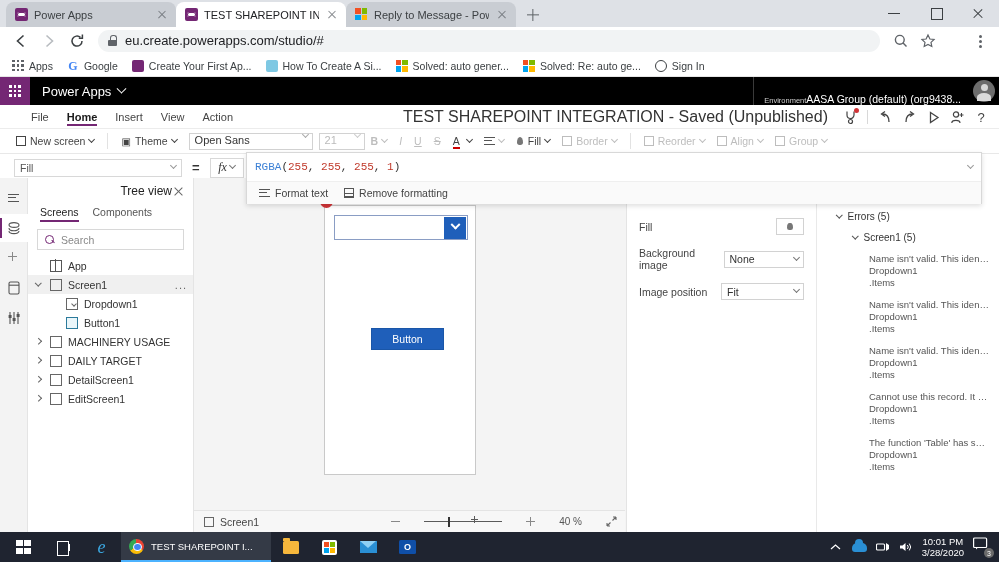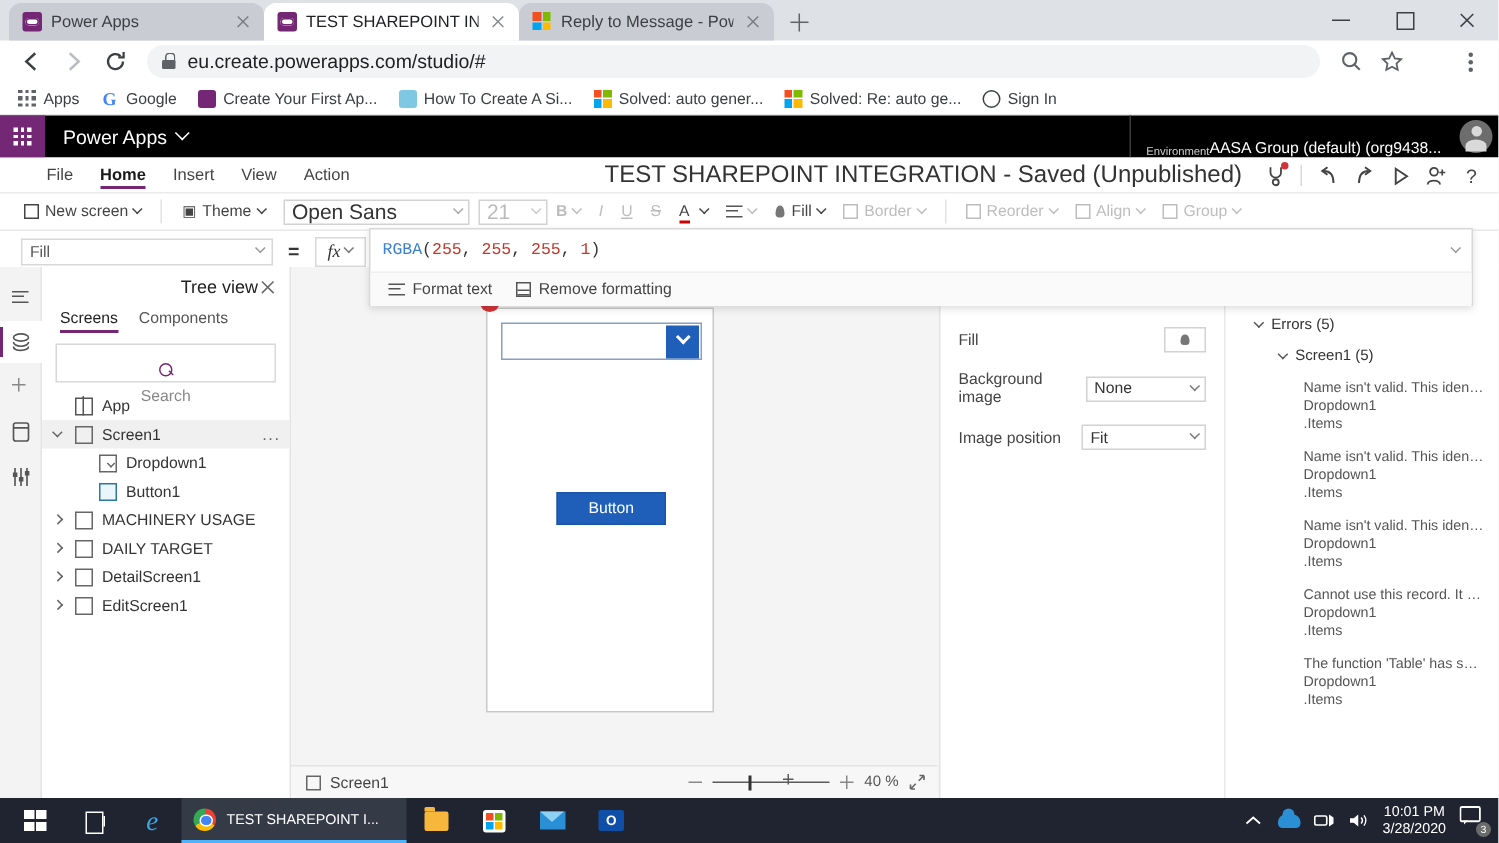--- a/index.html
+++ b/index.html
@@ -178,22 +178,22 @@
     height:25px; background:#fff; display:flex; align-items:center; gap:0;
     padding-left:10px; border-bottom:1px solid #e8e8e8;
   }
   .fmt-item{
     display:flex; align-items:center; gap:4px; font-size:10.5px; color:#444;
     padding:2px 6px; white-space:nowrap;
   }
   .fmt-item.dim{ color:#bdbdbd; }
   .sq-ico{ width:10px; height:10px; border:1.2px solid currentColor; flex:0 0 10px; }
   .cbox{
-    height:17px; border:1px solid #d2d2d2; background:#fff; display:flex; align-items:center;
-    justify-content:space-between; padding:0 4px 0 5px; font-size:14px; color:#333;
+    height:17px; border:1px solid #d2d2d2; background:#fff; display:flex; 
+    justify-content:space-between; padding:0 4px 0 5px; font-size:11px; color:#333;
   }
   .chev-sm{ display:inline-block; width:5px; height:5px; border-right:1.1px solid currentColor; border-bottom:1.1px solid currentColor; transform:rotate(45deg) translate(-1.5px,-1.5px); }
   .underline-a{ position:relative; }
   .underline-a::after{ content:""; position:absolute; left:0; right:0; bottom:-2px; height:2px; background:#c00; }
   .divider-t{ width:1px; height:16px; background:#e2e2e2; margin:0 7px; }
 
   
   .formula-row{
     height:28px; background:#fff; display:flex; align-items:center; padding:0 8px 0 14px; gap:6px;
     border-bottom:1px solid #eee;
@@ -258,21 +258,21 @@
   .tv-title{ font-size:12px; color:#222; }
   .x-ico{ width:13px; height:13px; position:relative; }
   .x-ico::before,.x-ico::after{ content:""; position:absolute; left:1px; top:6px; width:11px; height:1.1px; background:#666; }
   .x-ico::before{ transform:rotate(45deg);} .x-ico::after{ transform:rotate(-45deg);}
   .tv-tabs{ display:flex; gap:14px; padding:0 12px; height:20px; align-items:center; }
   .tv-tab{ font-size:10.5px; color:#555; position:relative; padding-bottom:4px; }
   .tv-tab.active{ color:#222; }
   .tv-tab.active::after{ content:""; position:absolute; left:0; right:0; bottom:0; height:2px; background:#742774; }
   .tv-search{
     margin:5px 9px 4px; height:21px; border:1px solid #d8d8d8; display:flex; align-items:center; gap:6px;
-    padding:12px 7px; font-size:10.5px; color:#888;flex-direction:column;
+    padding:0 7px; font-size:10.5px; color:#888;
   }
   .srch-ico{ width:10px; height:10px; position:relative; flex:0 0 10px; }
   .srch-ico::before{ content:""; position:absolute; left:0; top:0; width:7px; height:7px; border:1.2px solid #742774; border-radius:50%; }
   .srch-ico::after{ content:""; position:absolute; left:6.2px; top:6.2px; width:4px; height:1.2px; background:#742774; transform:rotate(45deg); }
   .tv-list{ flex:1 1 auto; overflow:hidden; padding-top:2px; }
   .tv-row{
     height:19px; display:flex; align-items:center; gap:6px; font-size:10.5px; color:#333;
     padding-right:6px; position:relative;
   }
   .tv-row.sel{ background:#f0f0f0; }
@@ -343,21 +343,21 @@
   .err-msg{ font-size:9.5px; color:#555; line-height:12px; white-space:nowrap; overflow:hidden; text-overflow:ellipsis; }
   .err-ctl{ font-size:9.5px; color:#555; line-height:12px; }
   .err-prop{ font-size:9.5px; color:#555; line-height:12px; }
 
   
   .statusbar{
     position:absolute; left:194px; right:374px; bottom:30px; height:22px; background:#f7f7f7;
     border-top:1px solid #e4e4e4; display:flex; align-items:center; padding:0 8px 0 10px; gap:8px;
   }
   .sb-screen{ display:flex; align-items:center; gap:6px; font-size:10.5px; color:#444; }
-  .sb-zoom{ margin-left:auto; display:flex; align-items:center; gap:7px;text-align:center; }
+  .sb-zoom{ margin-left:auto; display:flex; align-items:center; gap:24px;text-align:center; }
   .minus{ width:9px; height:1.2px; background:#888; display:block; }
   .slider{ width:78px; height:10px; position:relative; }
   .slider .track{ position:absolute; left:0; right:0; top:4.4px; height:1.4px; background:#5a5a5a; }
   .slider .thumb{ position:absolute; left:24px; top:0; width:2px; height:10px; background:#333; }
   .slider .tick{ position:absolute; left:47px; top:2px; width:7px; height:1.4px; background:#5a5a5a; }
   .slider .tick::after{ content:""; position:absolute; left:2.8px; top:-2.8px; width:1.4px; height:7px; background:#5a5a5a; }
   .plus-ico{ width:9px; height:9px; position:relative; }
   .plus-ico::before{ content:""; position:absolute; left:0; top:4px; width:9px; height:1.2px; background:#888; }
   .plus-ico::after{ content:""; position:absolute; left:4px; top:0; width:1.2px; height:9px; background:#888; }
   .zoom-val{ font-size:10px; color:#555; }

